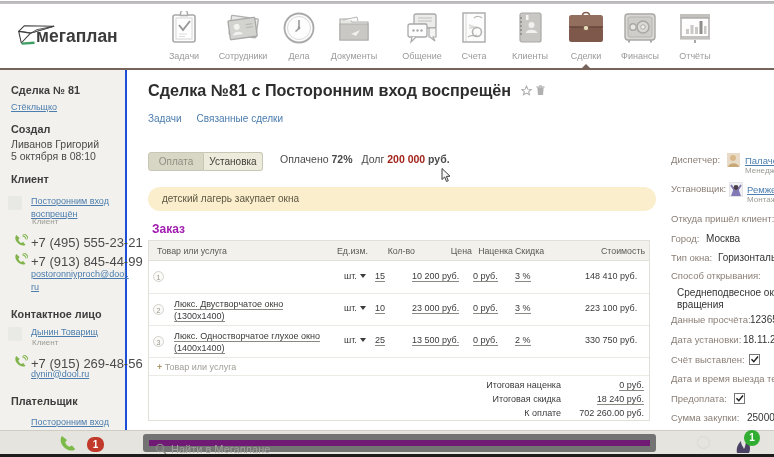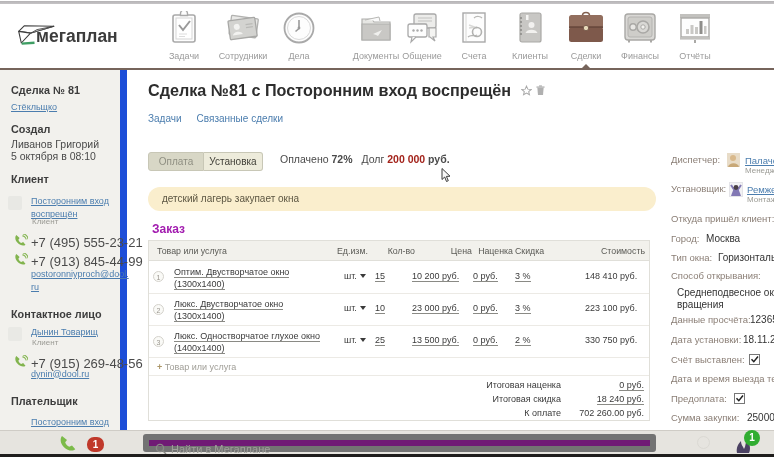--- a/index.html
+++ b/index.html
@@ -7,21 +7,21 @@
 .abs{position:absolute}
 .lnk{color:#4b7dae;text-decoration:underline}
 
 #topline{left:0;top:1px;width:774px;height:3px;background:linear-gradient(#b5b3b5,#c6c4c6)}
 #divider{left:0;top:67.5px;width:774px;height:2.5px;background:#76645b}
 #notch{left:582px;top:64px;width:0;height:0;border-left:4px solid transparent;border-right:4px solid transparent;border-bottom:4px solid #76645b}
 
 .nav{top:11px;width:60px;text-align:center}
 .nav .lbl{margin-top:2px;font-size:9px;color:#9a9a9a}
 
-#lsb{left:0;top:70px;width:127px;height:360px;background:#f2f1ed;border-right:7px solid #1d4ed8}
+#lsb{left:0;top:70px;width:127px;height:360px;background:#f2f1ed;border-right:2px solid #1d4ed8}
 #lsb .h{position:absolute;left:11px;font-size:10.8px;font-weight:bold;color:#3d3d3d}
 #lsb .t{position:absolute;left:11px;font-size:10.5px;color:#4a4a4a}
 #lsb .sm{position:absolute;left:32px;font-size:8px;color:#9b9b95}
 #lsb .lk{position:absolute;font-size:9px}
 #lsb .ph{position:absolute;left:31px;font-size:13px;color:#4a4a4a;white-space:nowrap}
 
 #bbar{left:0;top:430px;width:774px;height:25px;background:#e6e4df;border-top:1px solid #cfccc6}
 #blackline{left:0;top:454px;width:774px;height:3px;background:#1f1d1c}
 #search{left:143px;top:434px;width:513px;height:18px;background:#701a75;border:6px solid #737373;border-radius:3px}
 #search span{position:absolute;left:22px;top:3px;font-size:11px;color:#a0a09a}
@@ -93,21 +93,21 @@
 </div>
 <div class="abs nav" style="left:269px">
   <svg width="34" height="34" viewBox="0 0 34 34">
     <circle cx="17" cy="17" r="14.5" fill="#fdfdfd" stroke="#a9a9a9" stroke-width="1.8"></circle>
     <circle cx="17" cy="17" r="11.5" fill="none" stroke="#dadada" stroke-width="1"></circle>
     <path d="M17 9 v8.5 M17 17.5 l-3.5 3" stroke="#9a9a9a" stroke-width="1.6" fill="none"></path>
     <circle cx="17" cy="17" r="1.4" fill="#9a9a9a"></circle>
   </svg>
   <div class="lbl">Дела</div>
 </div>
-<div class="abs nav" style="left:346px">
+<div class="abs nav" style="left:324px">
   <svg width="32" height="34" viewBox="0 0 32 34">
     <path d="M2 8 h10 l2 3 h16 v18 h-28 z" fill="#e6e6e3" stroke="#b0b0ad" stroke-width="1.2"></path>
     <path d="M5 9 l14 -3 l1 4" fill="#fafafa" stroke="#b8b8b5" stroke-width="1"></path>
     <path d="M2 13 h28 v16 h-28 z" fill="#c9c8c5" stroke="#b0b0ad" stroke-width="1.2"></path>
     <path d="M13 23 l9 -4 l-4 6 l-2 -1 z" fill="#f0f0ee"></path>
   </svg>
   <div class="lbl">Документы</div>
 </div>
 <div class="abs nav" style="left:392px">
   <svg width="34" height="34" viewBox="0 0 34 34">
@@ -245,21 +245,20 @@
     <div class="hc" style="left:8px">Товар или услуга</div>
     <div class="hc" style="left:188px">Ед.изм.</div>
     <div class="hc" style="left:226px;width:40px;text-align:right">Кол-во</div>
     <div class="hc" style="left:283px;width:40px;text-align:right">Цена</div>
     <div class="hc" style="left:324px;width:40px;text-align:right">Наценка</div>
     <div class="hc" style="left:366px;width:40px;">Скидка</div>
     <div class="hc" style="left:436px;width:60px;text-align:right">Стоимость</div>
   </div>
   <div class="row" style="top:20px;height:33px">
     <div class="rnum" style="top:10px">1</div>
-    <div class="pname" style="top:5px;width:135px;line-height:12px"><span>Оптим. Двустворчатое окно (1300х1400)</span></div>
     <div class="unit" style="top:10px">шт.</div>
     <div class="cell" style="top:10px;left:226px;width:40px"><u>15</u></div>
     <div class="cell" style="top:10px;left:263px;width:60px"><u>10 200 руб.</u></div>
     <div class="cell" style="top:10px;left:324px;width:40px"><u>0 руб.</u></div>
     <div class="cell" style="top:10px;left:366px;width:40px"><u>3 %</u></div>
     <div class="cell" style="top:10px;left:436px;width:60px">148 410 руб.</div>
   </div>
   <div class="row" style="top:53px;height:32px">
     <div class="rnum" style="top:10px">2</div>
     <div class="pname" style="top:4px;width:135px;line-height:12px"><span>Люкс. Двустворчатое окно (1300х1400)</span></div>

